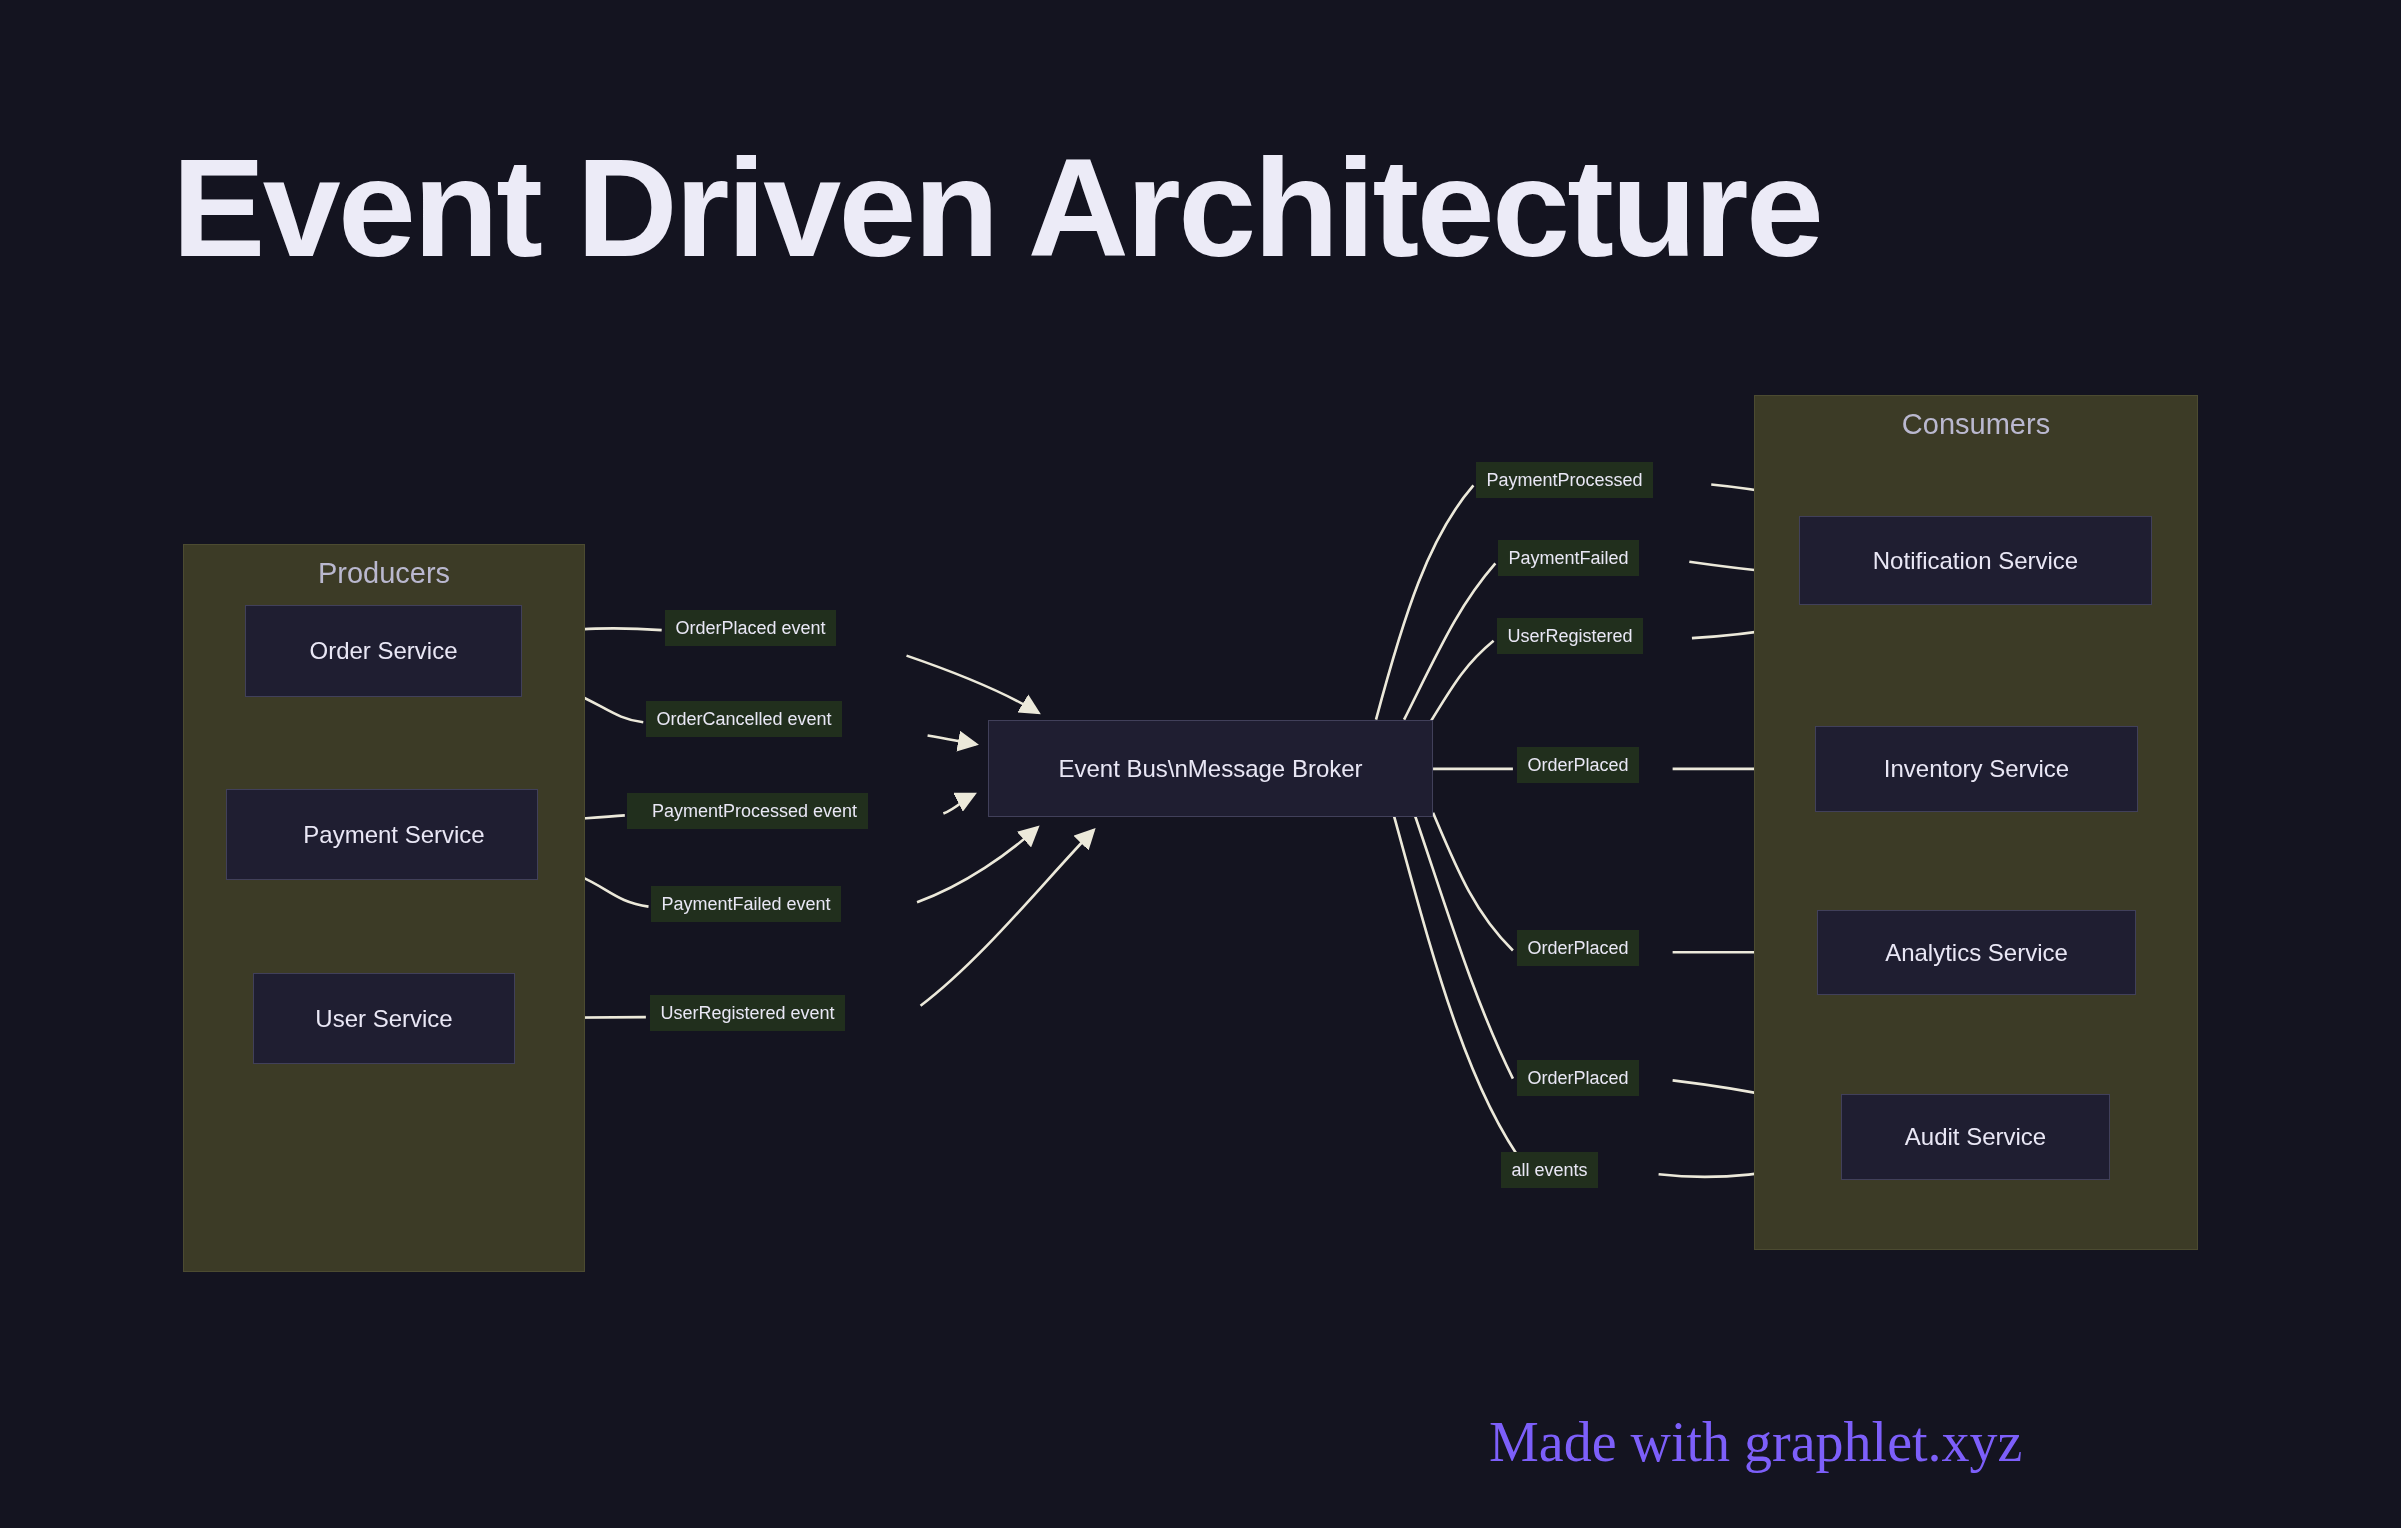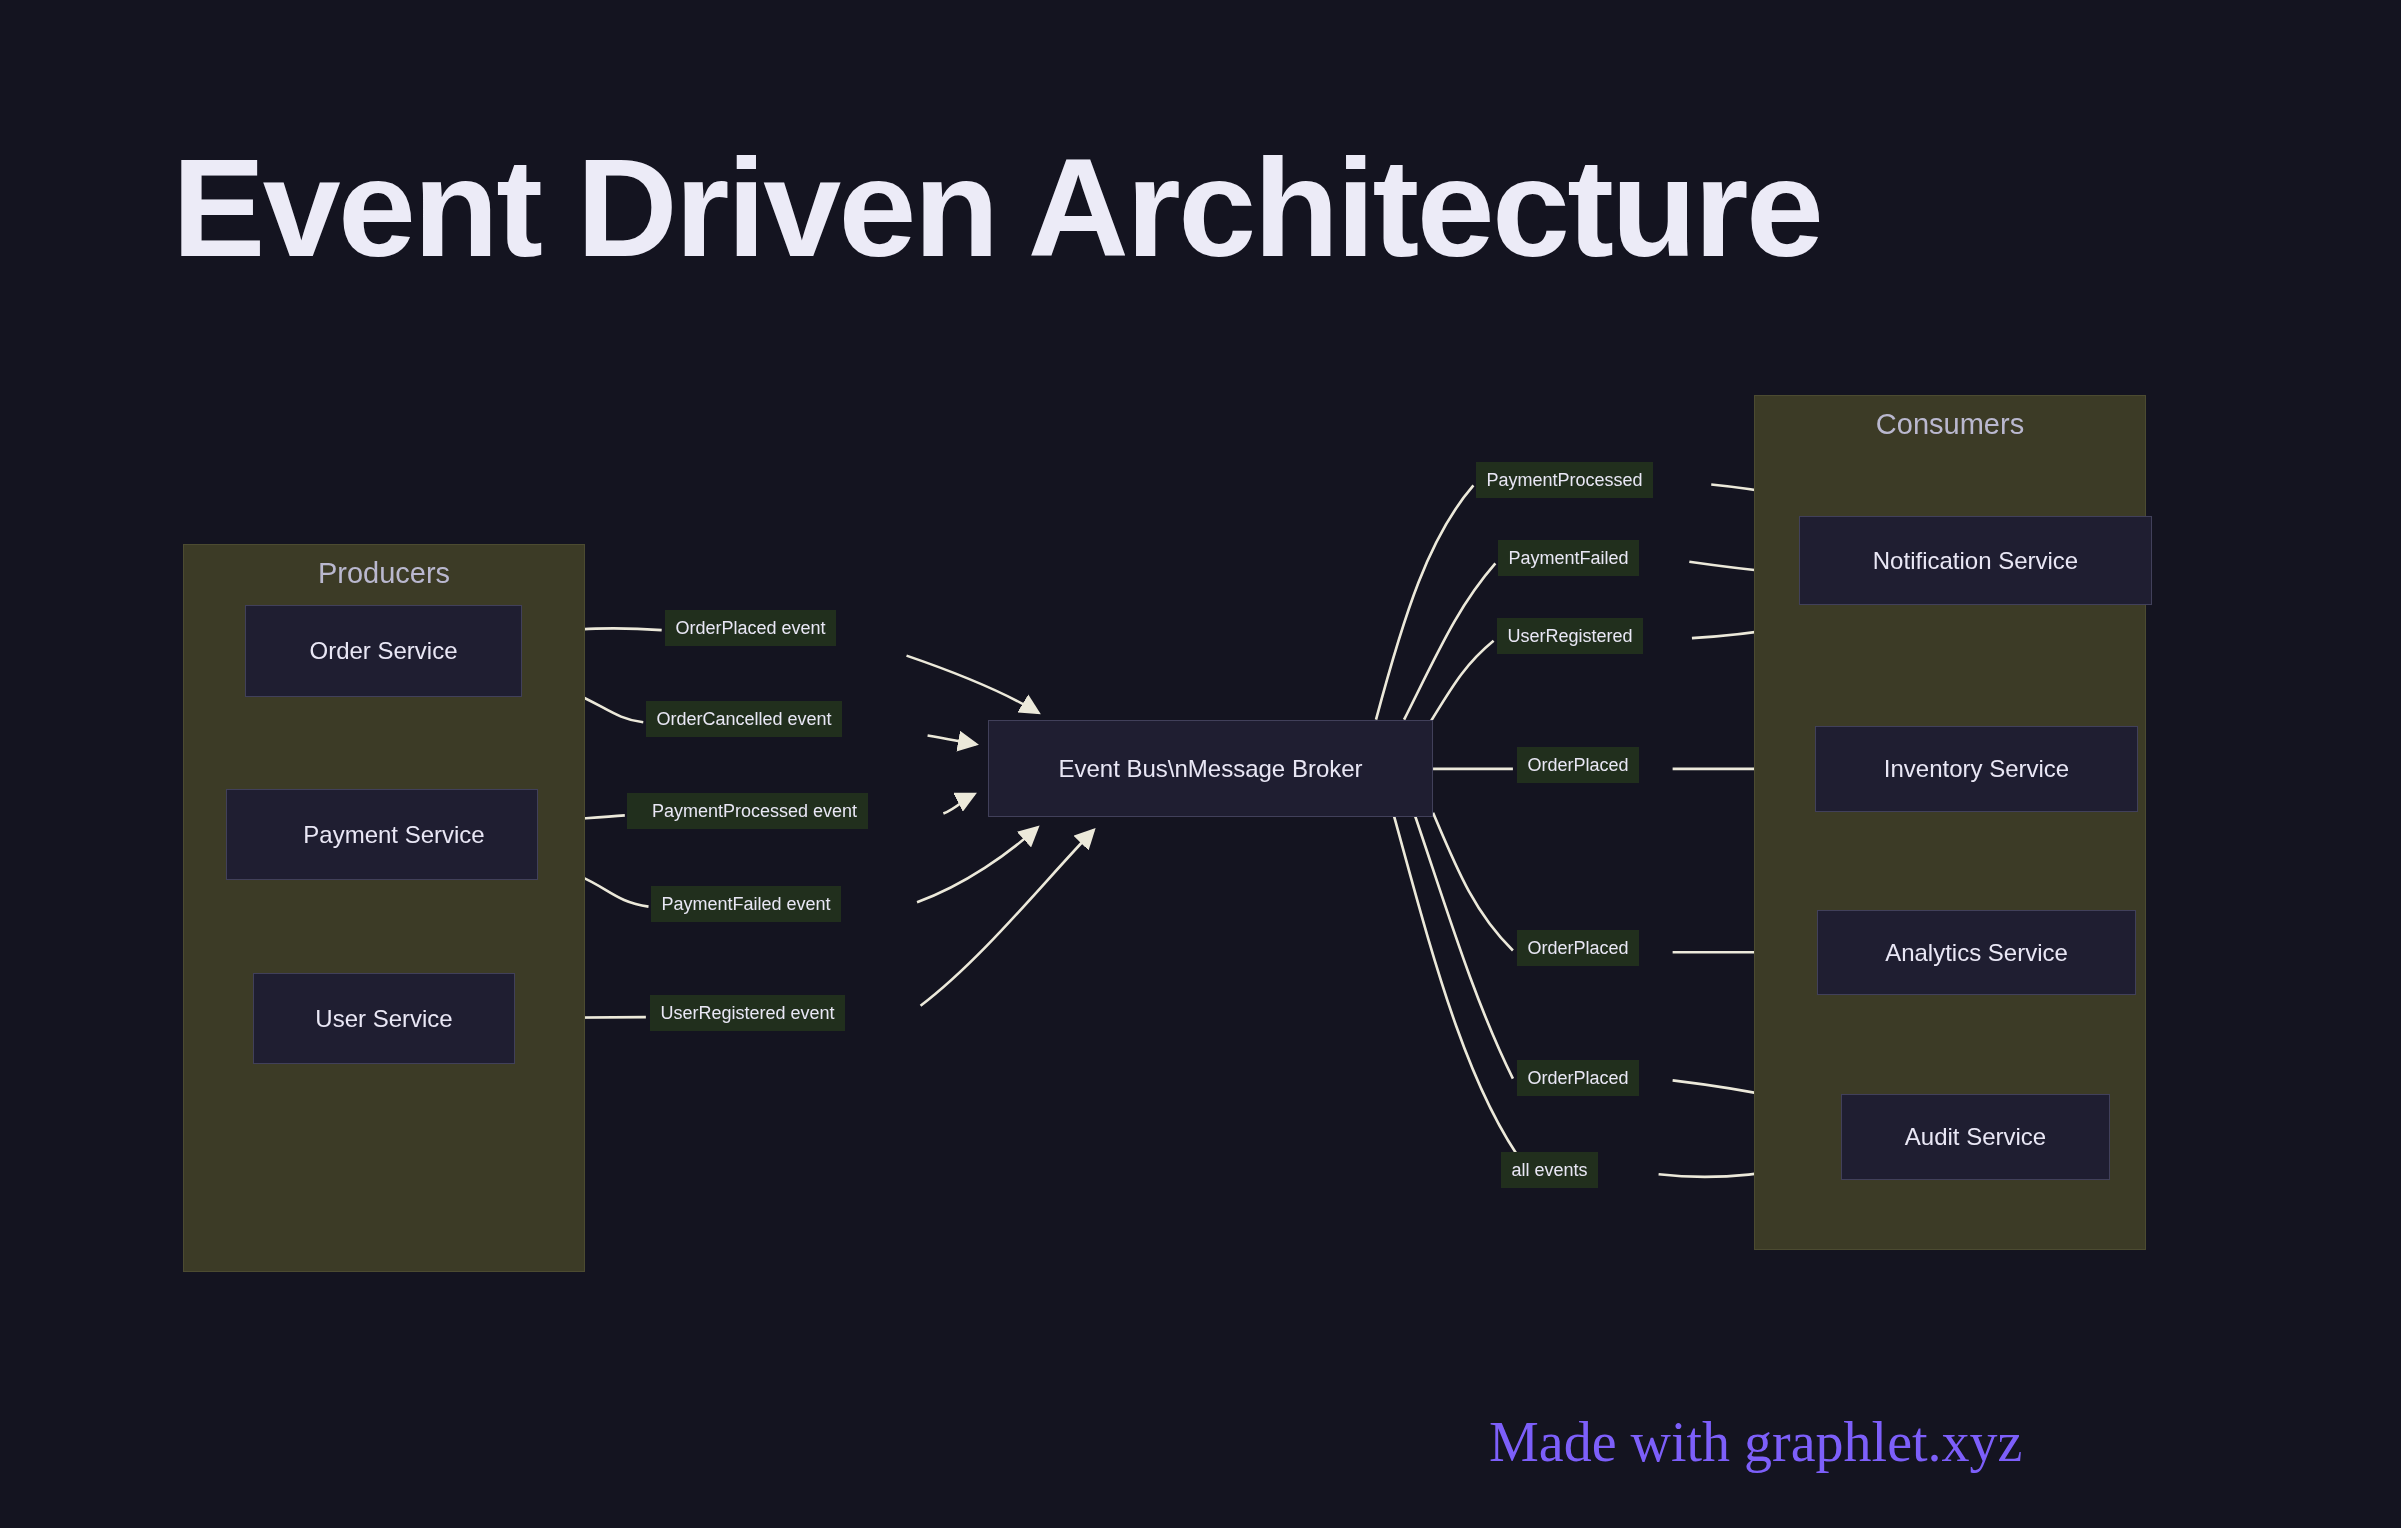--- a/index.html
+++ b/index.html
@@ -83,21 +83,21 @@
 
   <div class="group" style="left:183px; top:544px; width:402px; height:728px;">
     <div class="group-title">Producers</div>
   </div>
   <div class="node" style="left:245px; top:605px; width:277px; height:92px;">Order Service</div>
   <div class="node" style="left:226px; top:789px; width:312px; height:91px;padding-left:24px;">Payment Service</div>
   <div class="node" style="left:253px; top:973px; width:262px; height:91px;">User Service</div>
 
   <div class="node" style="left:988px; top:720px; width:445px; height:97px;">Event Bus\nMessage Broker</div>
 
-  <div class="group" style="left:1754px; top:395px; width:392px; height:855px;">
+  <div class="group" style="left:1754px; top:395px; width:444px; height:855px;">
     <div class="group-title">Consumers</div>
   </div>
   <div class="node" style="left:1799px; top:516px; width:353px; height:89px;">Notification Service</div>
   <div class="node" style="left:1815px; top:726px; width:323px; height:86px;">Inventory Service</div>
   <div class="node" style="left:1817px; top:910px; width:319px; height:85px;">Analytics Service</div>
   <div class="node" style="left:1841px; top:1094px; width:269px; height:86px;">Audit Service</div>
 
   <div class="elabel" style="left:665px; top:610px;">OrderPlaced event</div>
   <div class="elabel" style="left:646px; top:701px;">OrderCancelled event</div>
   <div class="elabel" style="left:627px; top:793px;padding-left:25px;">PaymentProcessed event</div>

